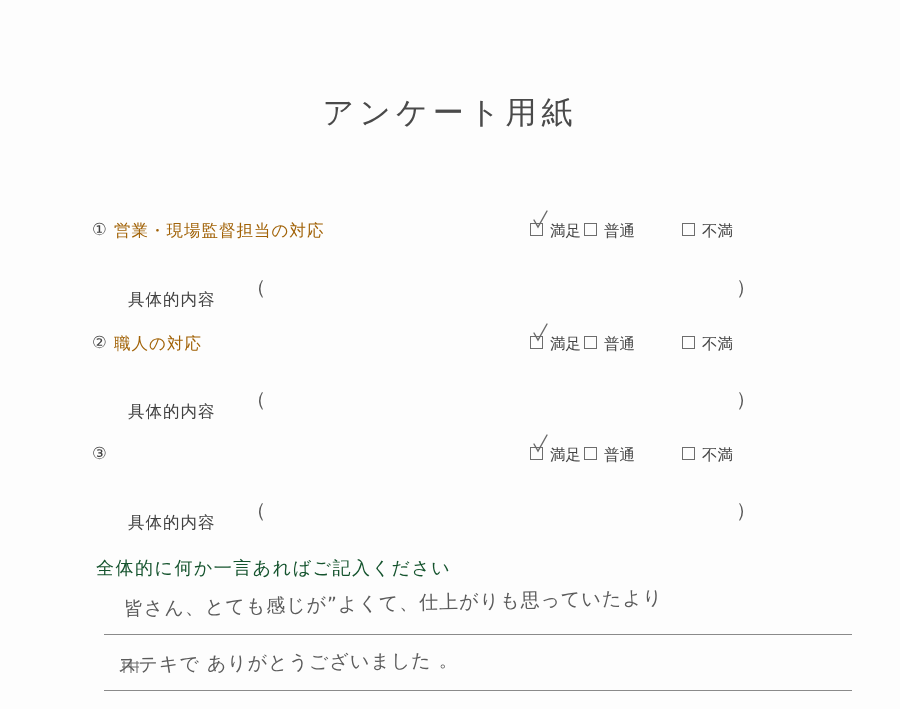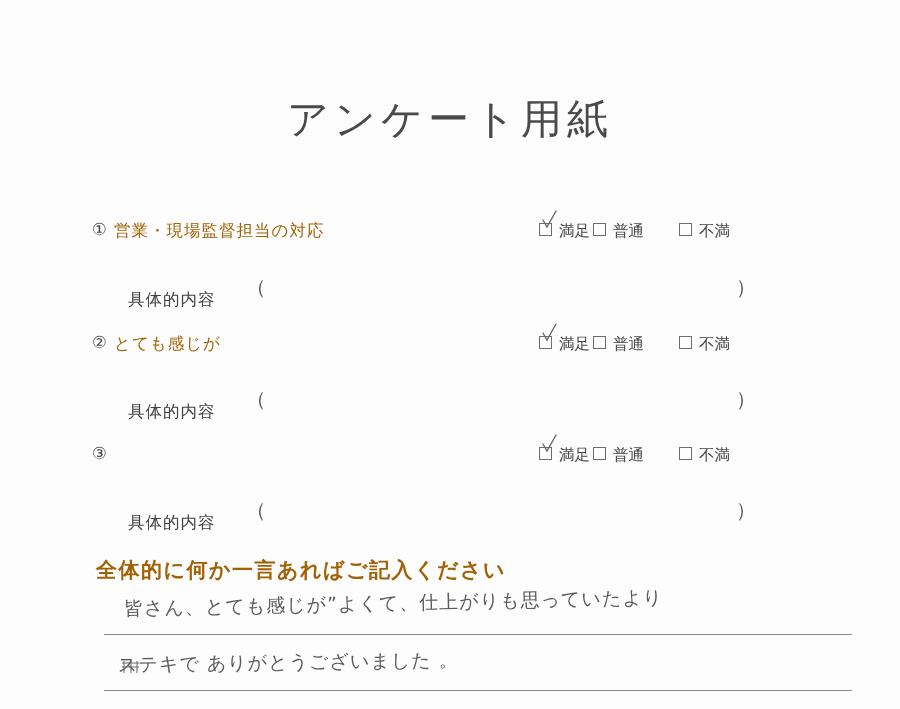--- a/index.html
+++ b/index.html
@@ -21,21 +21,21 @@
     width: 900px;
     height: 709px;
     background: #fdfdfd;
   }
   .title {
     position: absolute;
     top: 92px;
     left: 0;
     width: 900px;
     text-align: center;
-    font-size: 41px;
+    font-size: 31px;
     letter-spacing: 5px;
     color: #4a4a4a;
     font-family: "Liberation Serif", serif;
   }
 
   
   .q-row {
     position: absolute;
     left: 92px;
     width: 740px;
@@ -63,34 +63,33 @@
     top: 0;
     width: 300px;
     height: 26px;
   }
   .opt {
     position: absolute;
     top: 1px;
     font-size: 15.5px;
     color: #454545;
     white-space: nowrap;
-    margin-left: 9px;
   }
   .opt .box {
     display: inline-block;
     width: 11px;
     height: 11px;
     border: 1px solid #6d6d6d;
     margin-right: 3px;
     position: relative;
     top: 0px;
   }
   .opt-0 { left: 0px; }
   .opt-1 { left: 54px; }
-  .opt-2 { left: 140px; }
+  .opt-2 { left: 152px; }
 
   
   .check {
     position: absolute;
     left: 1px;
     top: -11px;
     width: 22px;
     height: 22px;
     pointer-events: none;
   }
@@ -124,25 +123,25 @@
     top: -3px;
     font-size: 20px;
     color: #5a5a5a;
   }
 
   
   .free-label {
     position: absolute;
     left: 96px;
     top: 556px;
-    font-size: 21px;
+    font-size: 18px;
     letter-spacing: 1.5px;
-    color: #a16207;
+    color: #14532d;
     font-family: "Liberation Sans", sans-serif;
-    font-weight: bold;
+    font-weight: normal;
   }
   .rule {
     position: absolute;
     height: 1px;
     background: #8a8a8a;
   }
   .rule1 { left: 104px; top: 634px; width: 748px; }
   .rule2 { left: 104px; top: 690px; width: 748px; }
 
   .hand {
@@ -205,21 +204,21 @@
   </div>
 
   <div class="detail-row" style="top:277px;">
     <span class="detail-label">具体的内容</span>
     <span class="paren-open">（</span>
     <span class="paren-close">）</span>
   </div>
 
   <div class="q-row" style="top:333px;">
     <span class="q-num">②</span>
-    <span class="q-label">とても感じが</span>
+    <span class="q-label">職人の対応</span>
     <span class="opts">
       <span class="opt opt-0">
         <span class="box"></span>
         <svg class="check" viewBox="0 0 22 22">
           <path d="M3 10 L7 17 L16 1" fill="none" stroke="#6a6a6a" stroke-width="1.4" stroke-linecap="round"></path>
         </svg>
         <span>満足</span>
       </span>
       <span class="opt opt-1">
         <span class="box"></span>

